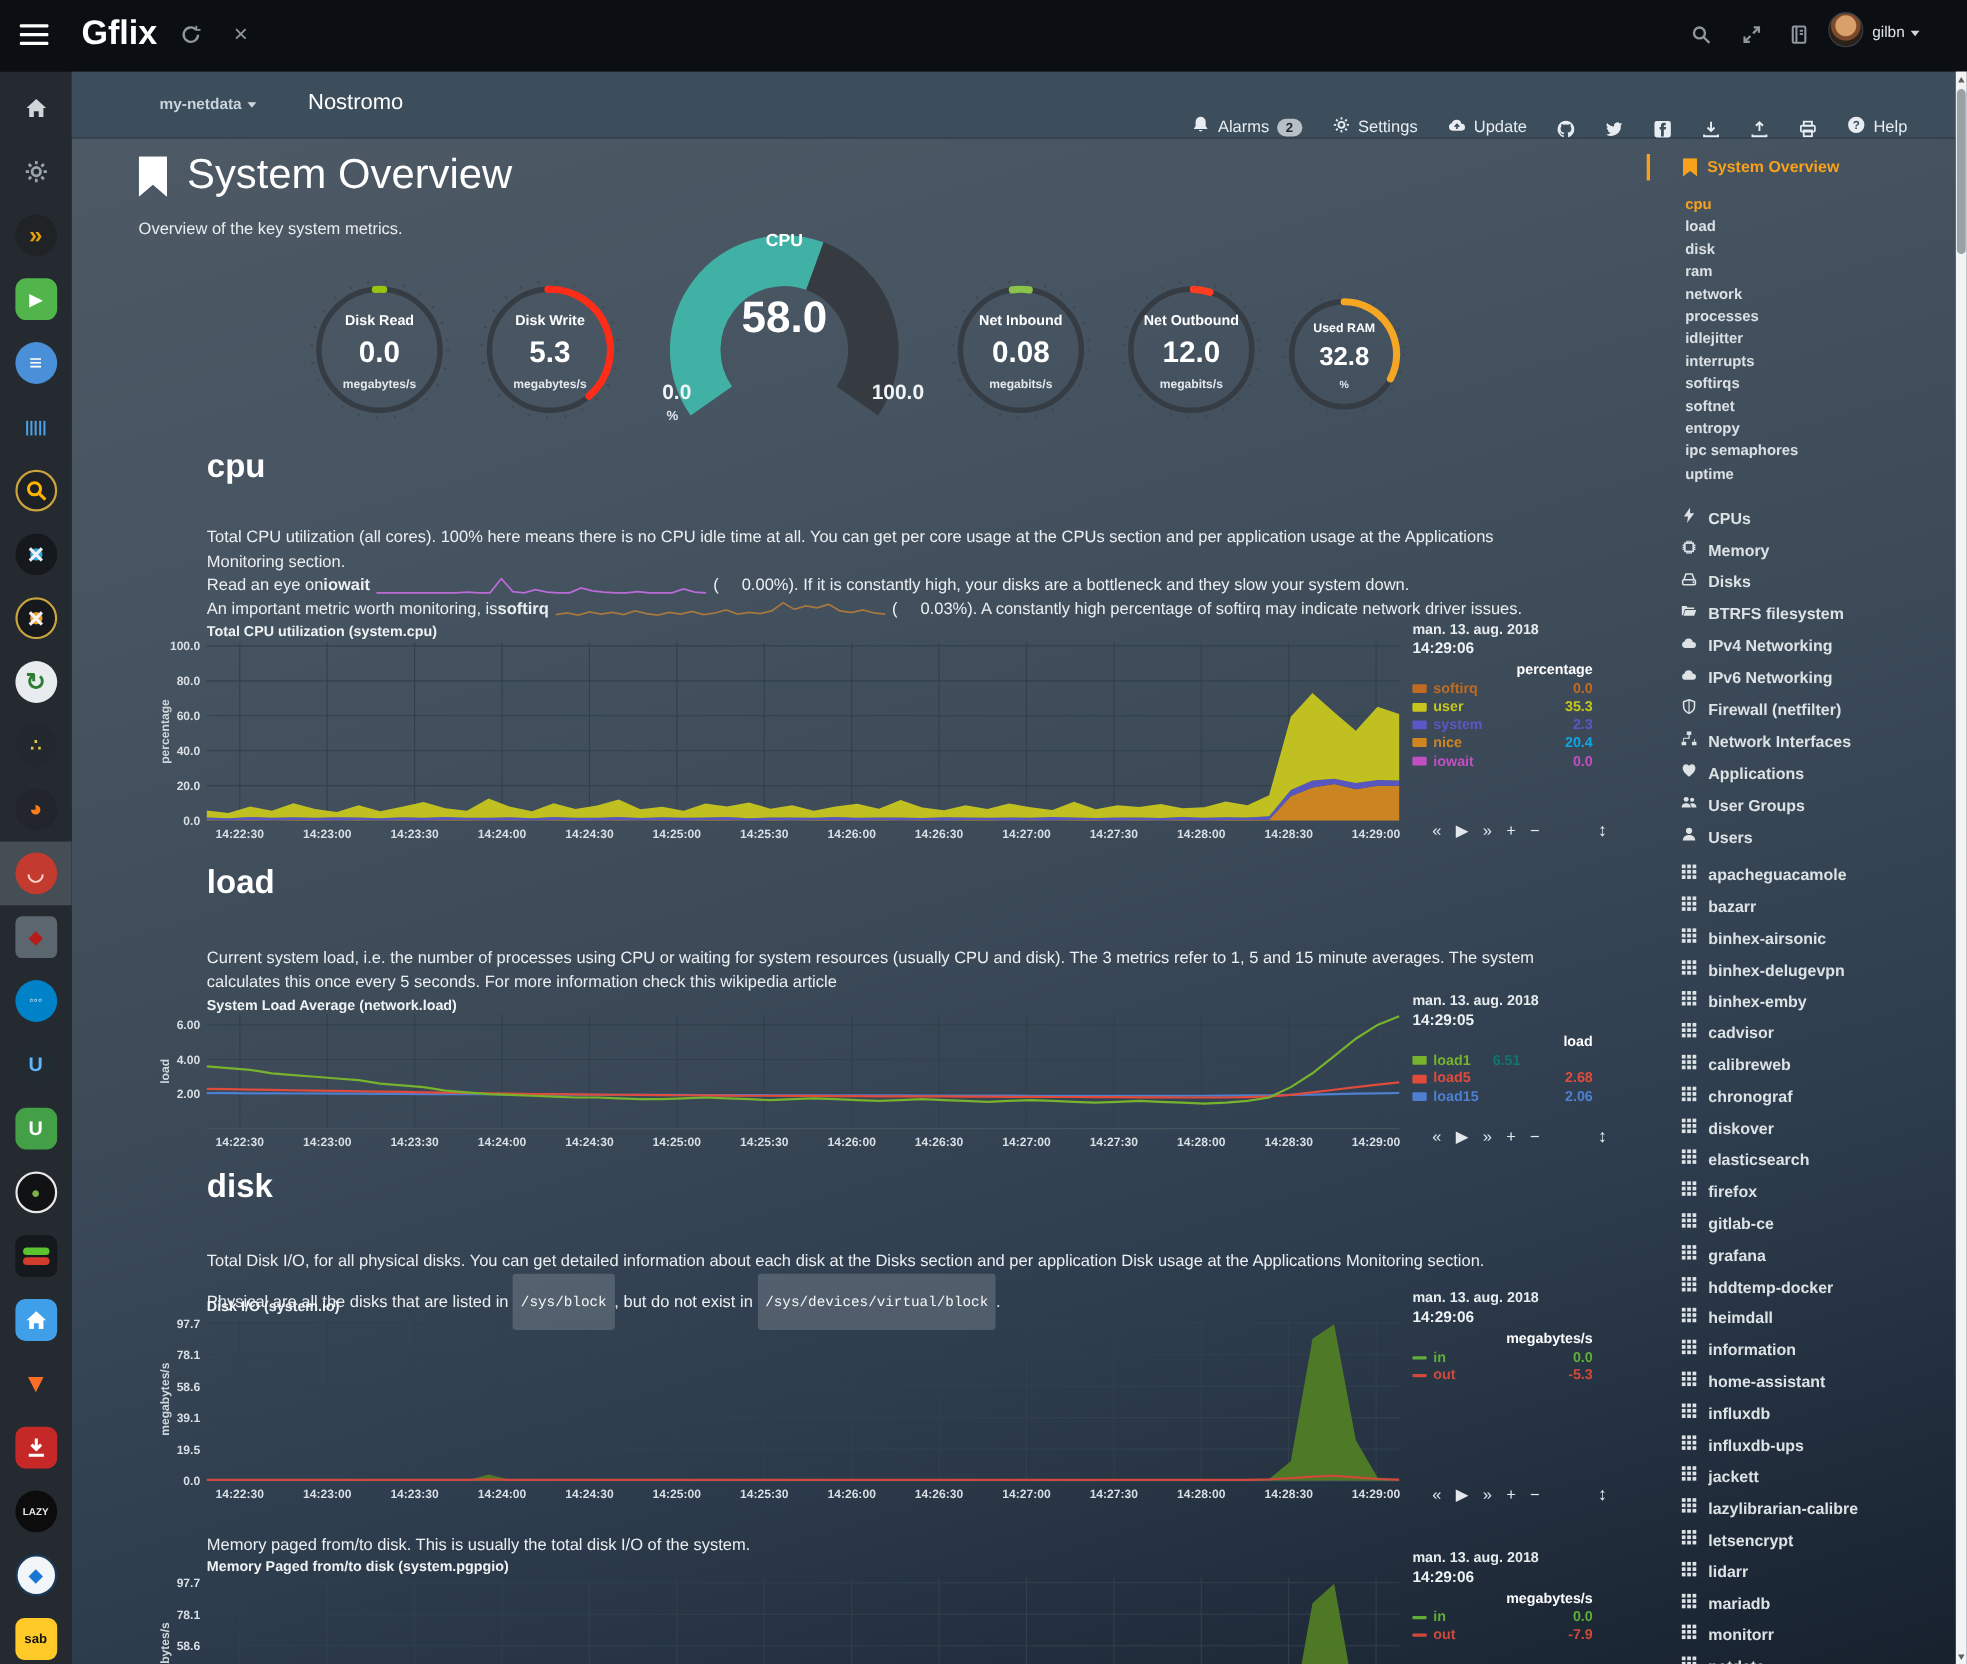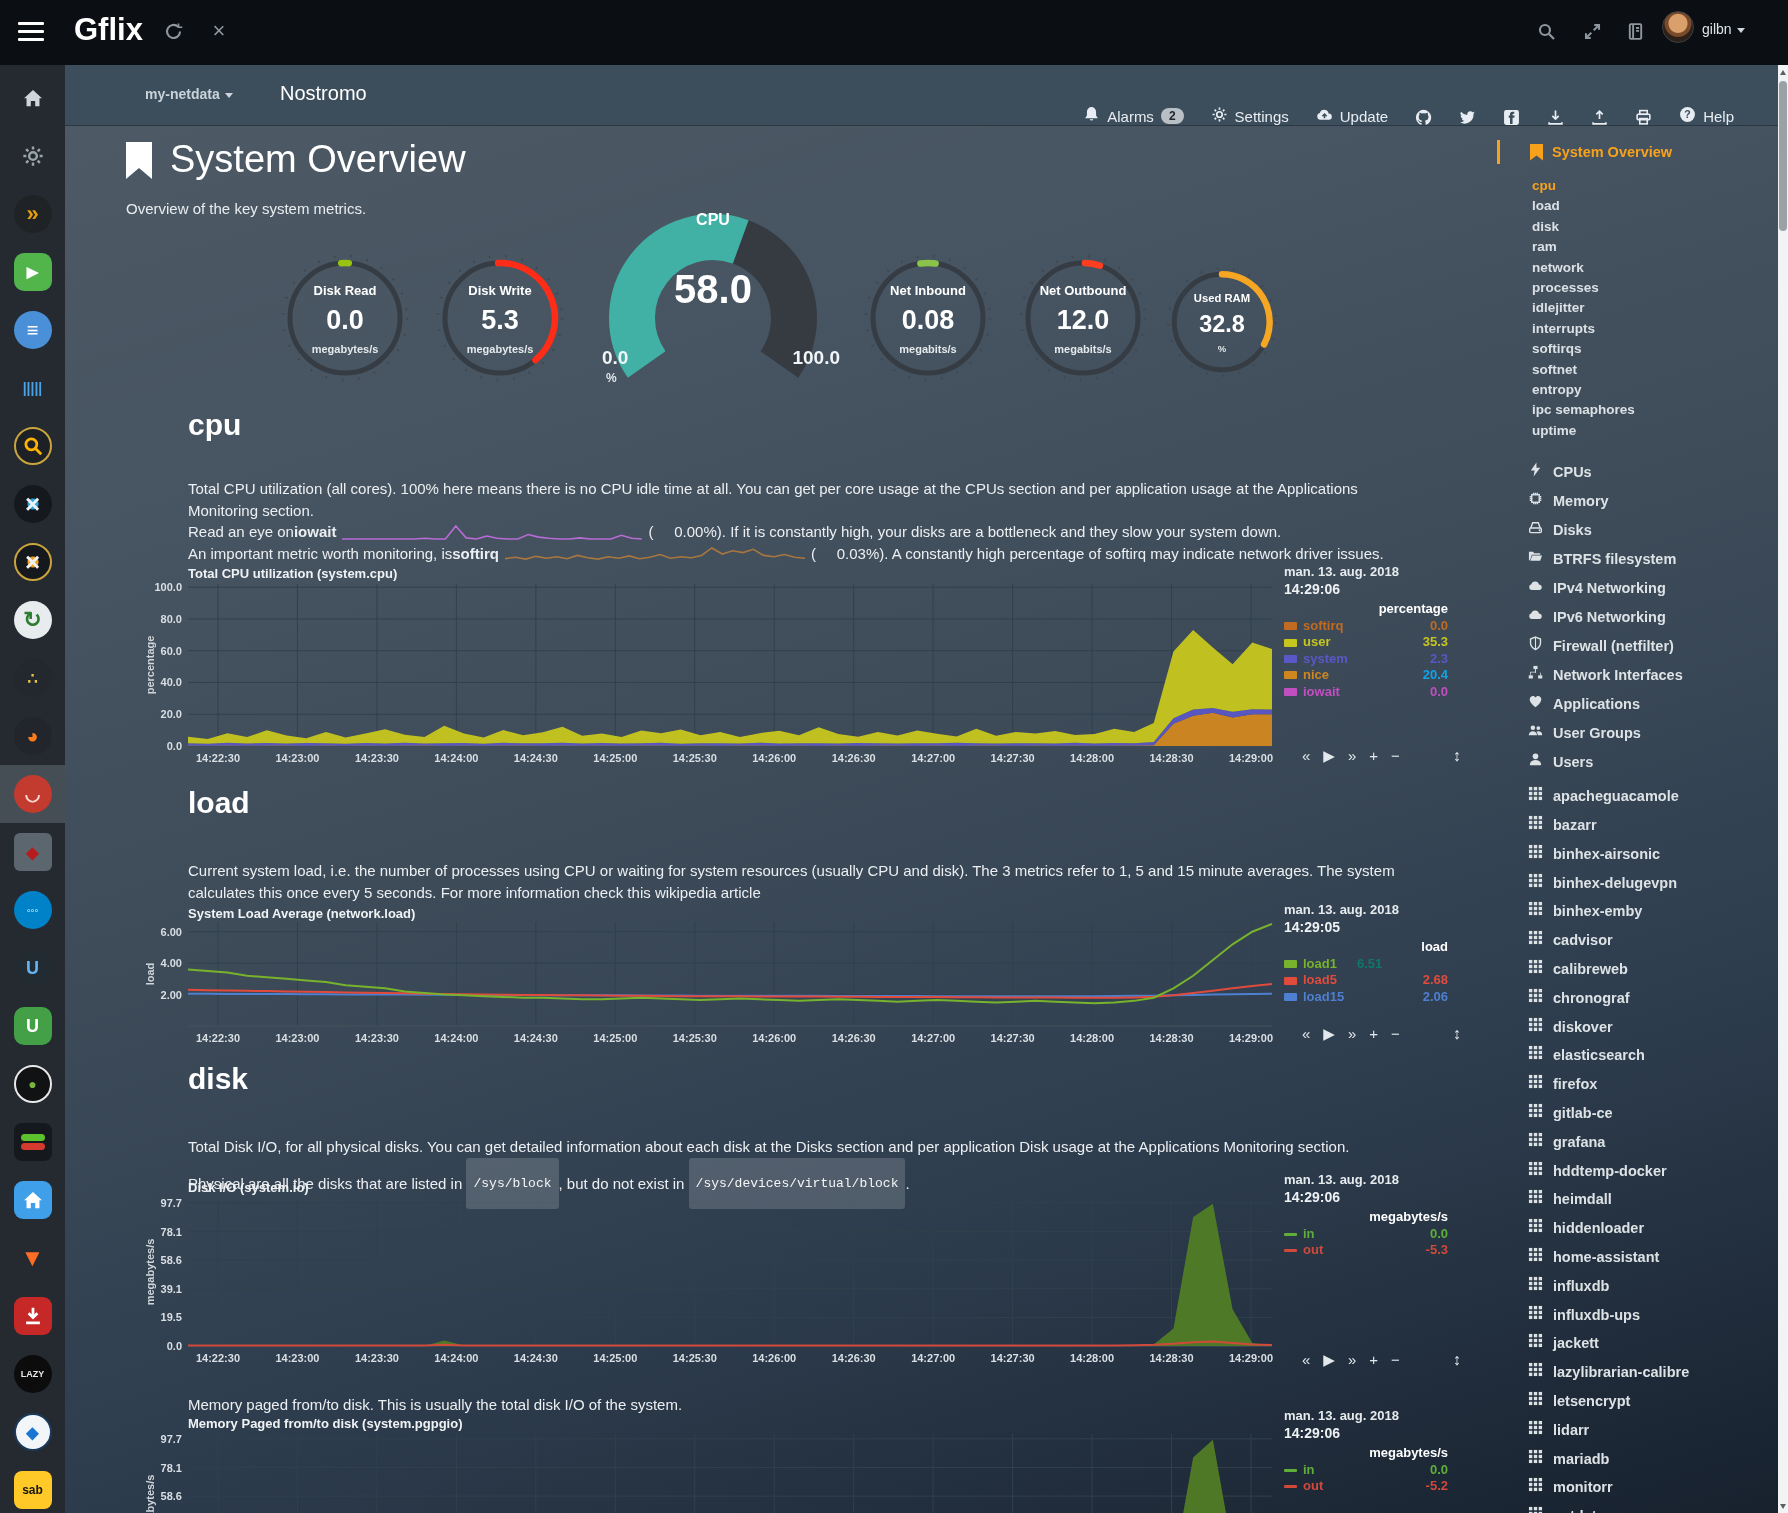--- a/index.html
+++ b/index.html
@@ -698,21 +698,21 @@
   <div>
 
   <div class="lg-row">
       <span class="lg-swatch line" style="background: rgb(95, 174, 58);"></span>
       <span class="lg-name" style="color: rgb(95, 174, 58);">in</span>
       <span class="lg-val" style="color: rgb(95, 174, 58);">0.0</span>
     </div>
       <div class="lg-row">
       <span class="lg-swatch line" style="background: rgb(208, 73, 59);"></span>
       <span class="lg-name" style="color: rgb(208, 73, 59);">out</span>
-      <span class="lg-val" style="color: rgb(208, 73, 59);">-5.2</span>
+      <span class="lg-val" style="color: rgb(208, 73, 59);">-7.9</span>
     </div>
     </div>
 </div>
 
 <aside id="rightmenu">
   <div id="menu-header">
     <span id="menu-bookmark"></span>
     <span>System Overview</span>
   </div>
   <div id="menu-sub">
@@ -1030,21 +1030,21 @@
             <rect x="1" y="1" width="3.6" height="3.6"></rect>
             <rect x="6.2" y="1" width="3.6" height="3.6"></rect>
             <rect x="11.4" y="1" width="3.6" height="3.6"></rect>
             <rect x="1" y="6.2" width="3.6" height="3.6"></rect>
             <rect x="6.2" y="6.2" width="3.6" height="3.6"></rect>
             <rect x="11.4" y="6.2" width="3.6" height="3.6"></rect>
             <rect x="1" y="11.4" width="3.6" height="3.6"></rect>
             <rect x="6.2" y="11.4" width="3.6" height="3.6"></rect>
             <rect x="11.4" y="11.4" width="3.6" height="3.6"></rect>
           </svg></span>
-      <span>hiddenloader</span>
+      <span>information</span>
     </div>
       <div class="m-app">
       <span><svg viewBox="0 0 16 16" fill="currentColor">
             <rect x="1" y="1" width="3.6" height="3.6"></rect>
             <rect x="6.2" y="1" width="3.6" height="3.6"></rect>
             <rect x="11.4" y="1" width="3.6" height="3.6"></rect>
             <rect x="1" y="6.2" width="3.6" height="3.6"></rect>
             <rect x="6.2" y="6.2" width="3.6" height="3.6"></rect>
             <rect x="11.4" y="6.2" width="3.6" height="3.6"></rect>
             <rect x="1" y="11.4" width="3.6" height="3.6"></rect>

